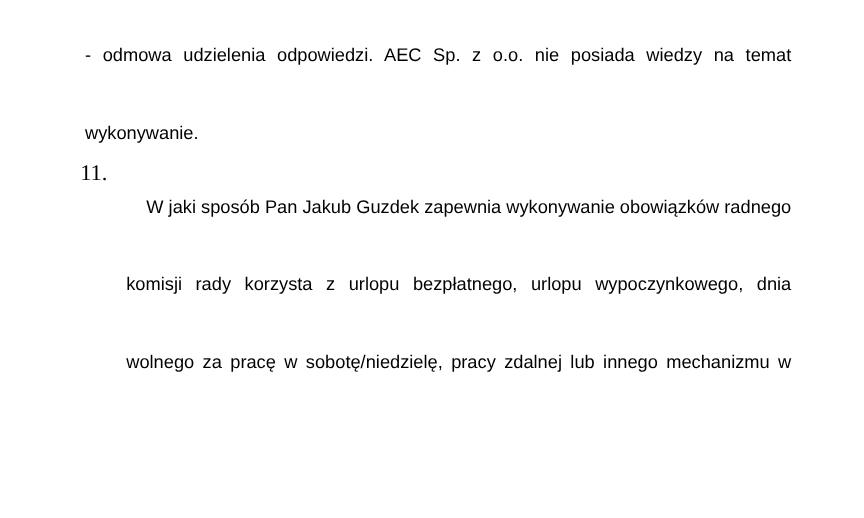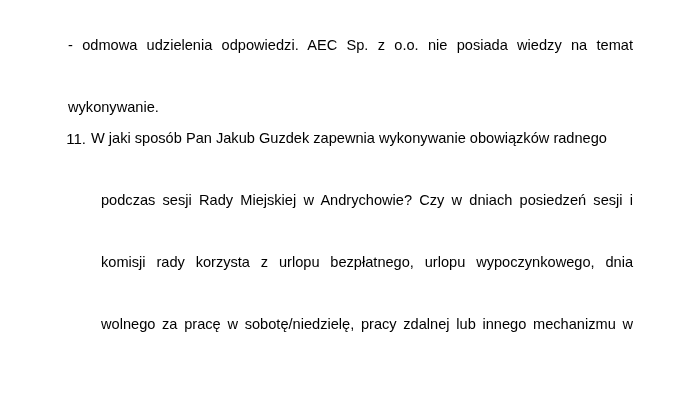--- a/index.html
+++ b/index.html
@@ -39,30 +39,32 @@
   }
   
   .numbered {
     display: flex;
     align-items: flex-start;
   }
   .num {
     flex: 0 0 auto;
     width: 28px;
     text-align: right;
-    font-size: 15px;
+    font-size: 18px;
     line-height: 31px;
     padding-right: 4px;
+    font-family: Liberation Serif, serif;
   }
   .numbered-body {
     flex: 1 1 auto;
     padding-left: 1px;
   }
   .numbered-body .first-line {
-    text-align: left;
+    text-align: right;
+    margin-top: 28px;
   }
   .numbered-body .rest {
     padding-left: 10px;
     text-align: justify;
     text-justify: inter-word;
   }
   
   .jline {
     display: block;
     text-align: justify;
@@ -86,21 +88,20 @@
   <div class="para block-dash">
     <span class="jline">- odmowa udzielenia odpowiedzi. AEC Sp. z o.o. nie posiada wiedzy na temat</span>
     <span class="lline line-last">wykonywanie.</span>
   </div>
 
   <div class="numbered">
     <div class="num">11.</div>
     <div class="numbered-body para">
       <span class="jline first-line">W jaki sposób Pan Jakub Guzdek zapewnia wykonywanie obowiązków radnego</span>
       <div class="rest">
-        <span class="jline">podczas sesji Rady Miejskiej w Andrychowie? Czy w dniach posiedzeń sesji i</span>
         <span class="jline">komisji rady korzysta z urlopu bezpłatnego, urlopu wypoczynkowego, dnia</span>
         <span class="jline">wolnego za pracę w sobotę/niedzielę, pracy zdalnej lub innego mechanizmu w</span>
 
       </div>
     </div>
   </div>
 
 </div>
 
 </body></html>

